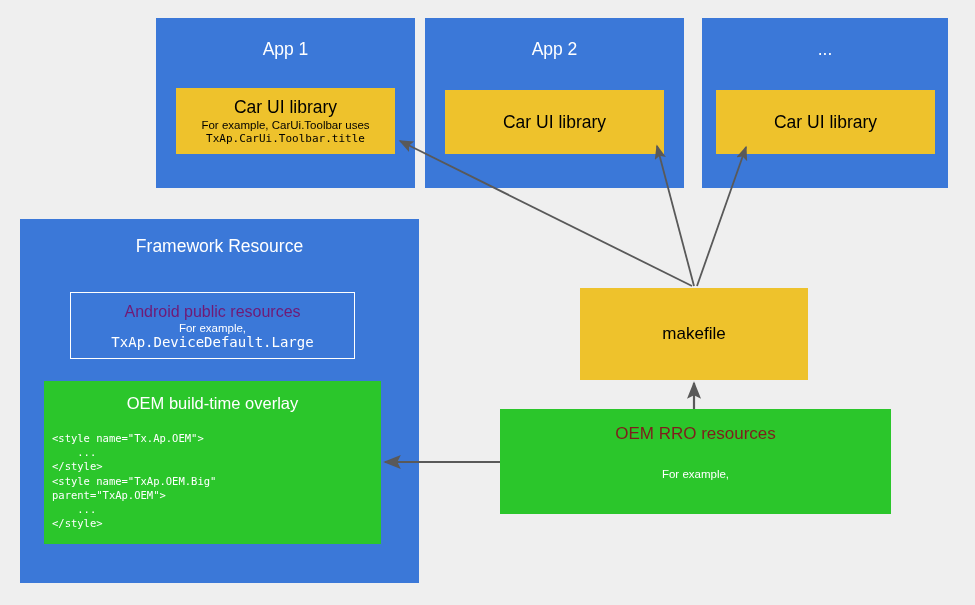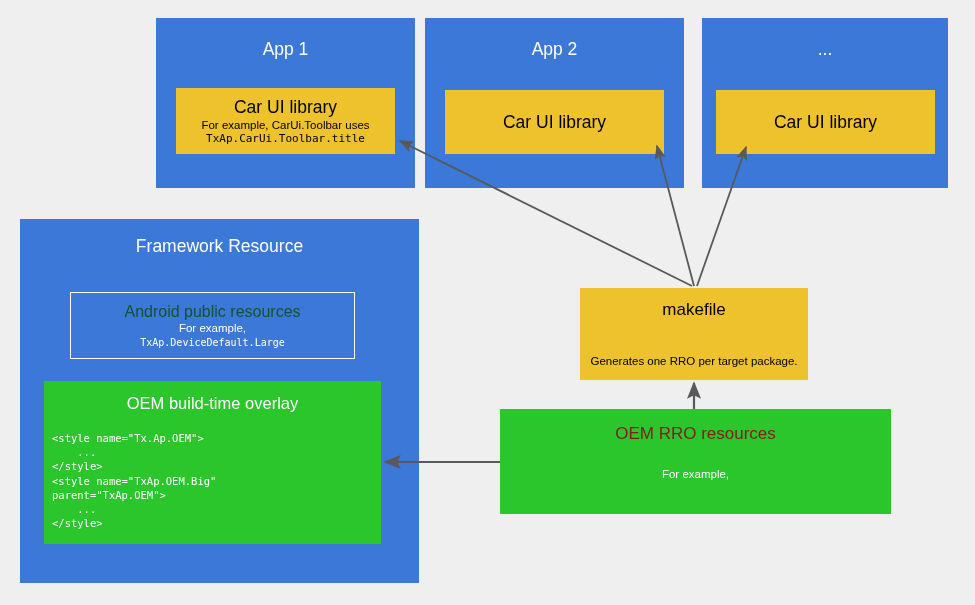--- a/index.html
+++ b/index.html
@@ -104,25 +104,25 @@
   
   #androidres { left: 70px; top: 292px; width: 285px; height: 67px; }
   .ar-inner {
     position: absolute;
     left: 0; right: 0; top: 0; bottom: 0;
     display: flex;
     flex-direction: column;
     align-items: center;
     justify-content: center;
   }
-  .ar-title { font-size: 16px; line-height: 19px; color: #14532d; }
+  .ar-title { font-size: 16px; line-height: 19px; color: #701a75; }
   .ar-sub { font-size: 11.5px; line-height: 14px; color: #ffffff; }
   .ar-mono {
     font-family: "DejaVu Sans Mono", monospace;
-    font-size: 10px;
+    font-size: 14px;
     line-height: 15px;
     color: #ffffff;
   }
 
   
   #oemoverlay { left: 44px; top: 381px; width: 337px; height: 163px; }
   .oem-title {
     position: absolute;
     left: 0; right: 0;
     top: 12px;
@@ -254,21 +254,20 @@
 &lt;/style&gt;
 &lt;style name="TxAp.OEM.Big"
 parent="TxAp.OEM"&gt;
     ...
 &lt;/style&gt;</div>
   </div>
 
   <div class="box gold" id="makefile">
     <div class="mk-inner">
       <div class="mk-title">makefile</div>
-      <div class="mk-sub">Generates one RRO per target package.</div>
     </div>
   </div>
 
   <div class="box green" id="oemrro">
     <div class="rro-title">OEM RRO resources</div>
     <div class="rro-sub">For example,</div>
   </div>
 
   <svg id="arrows" viewBox="0 0 975 605" xmlns="http://www.w3.org/2000/svg">
     <defs>

